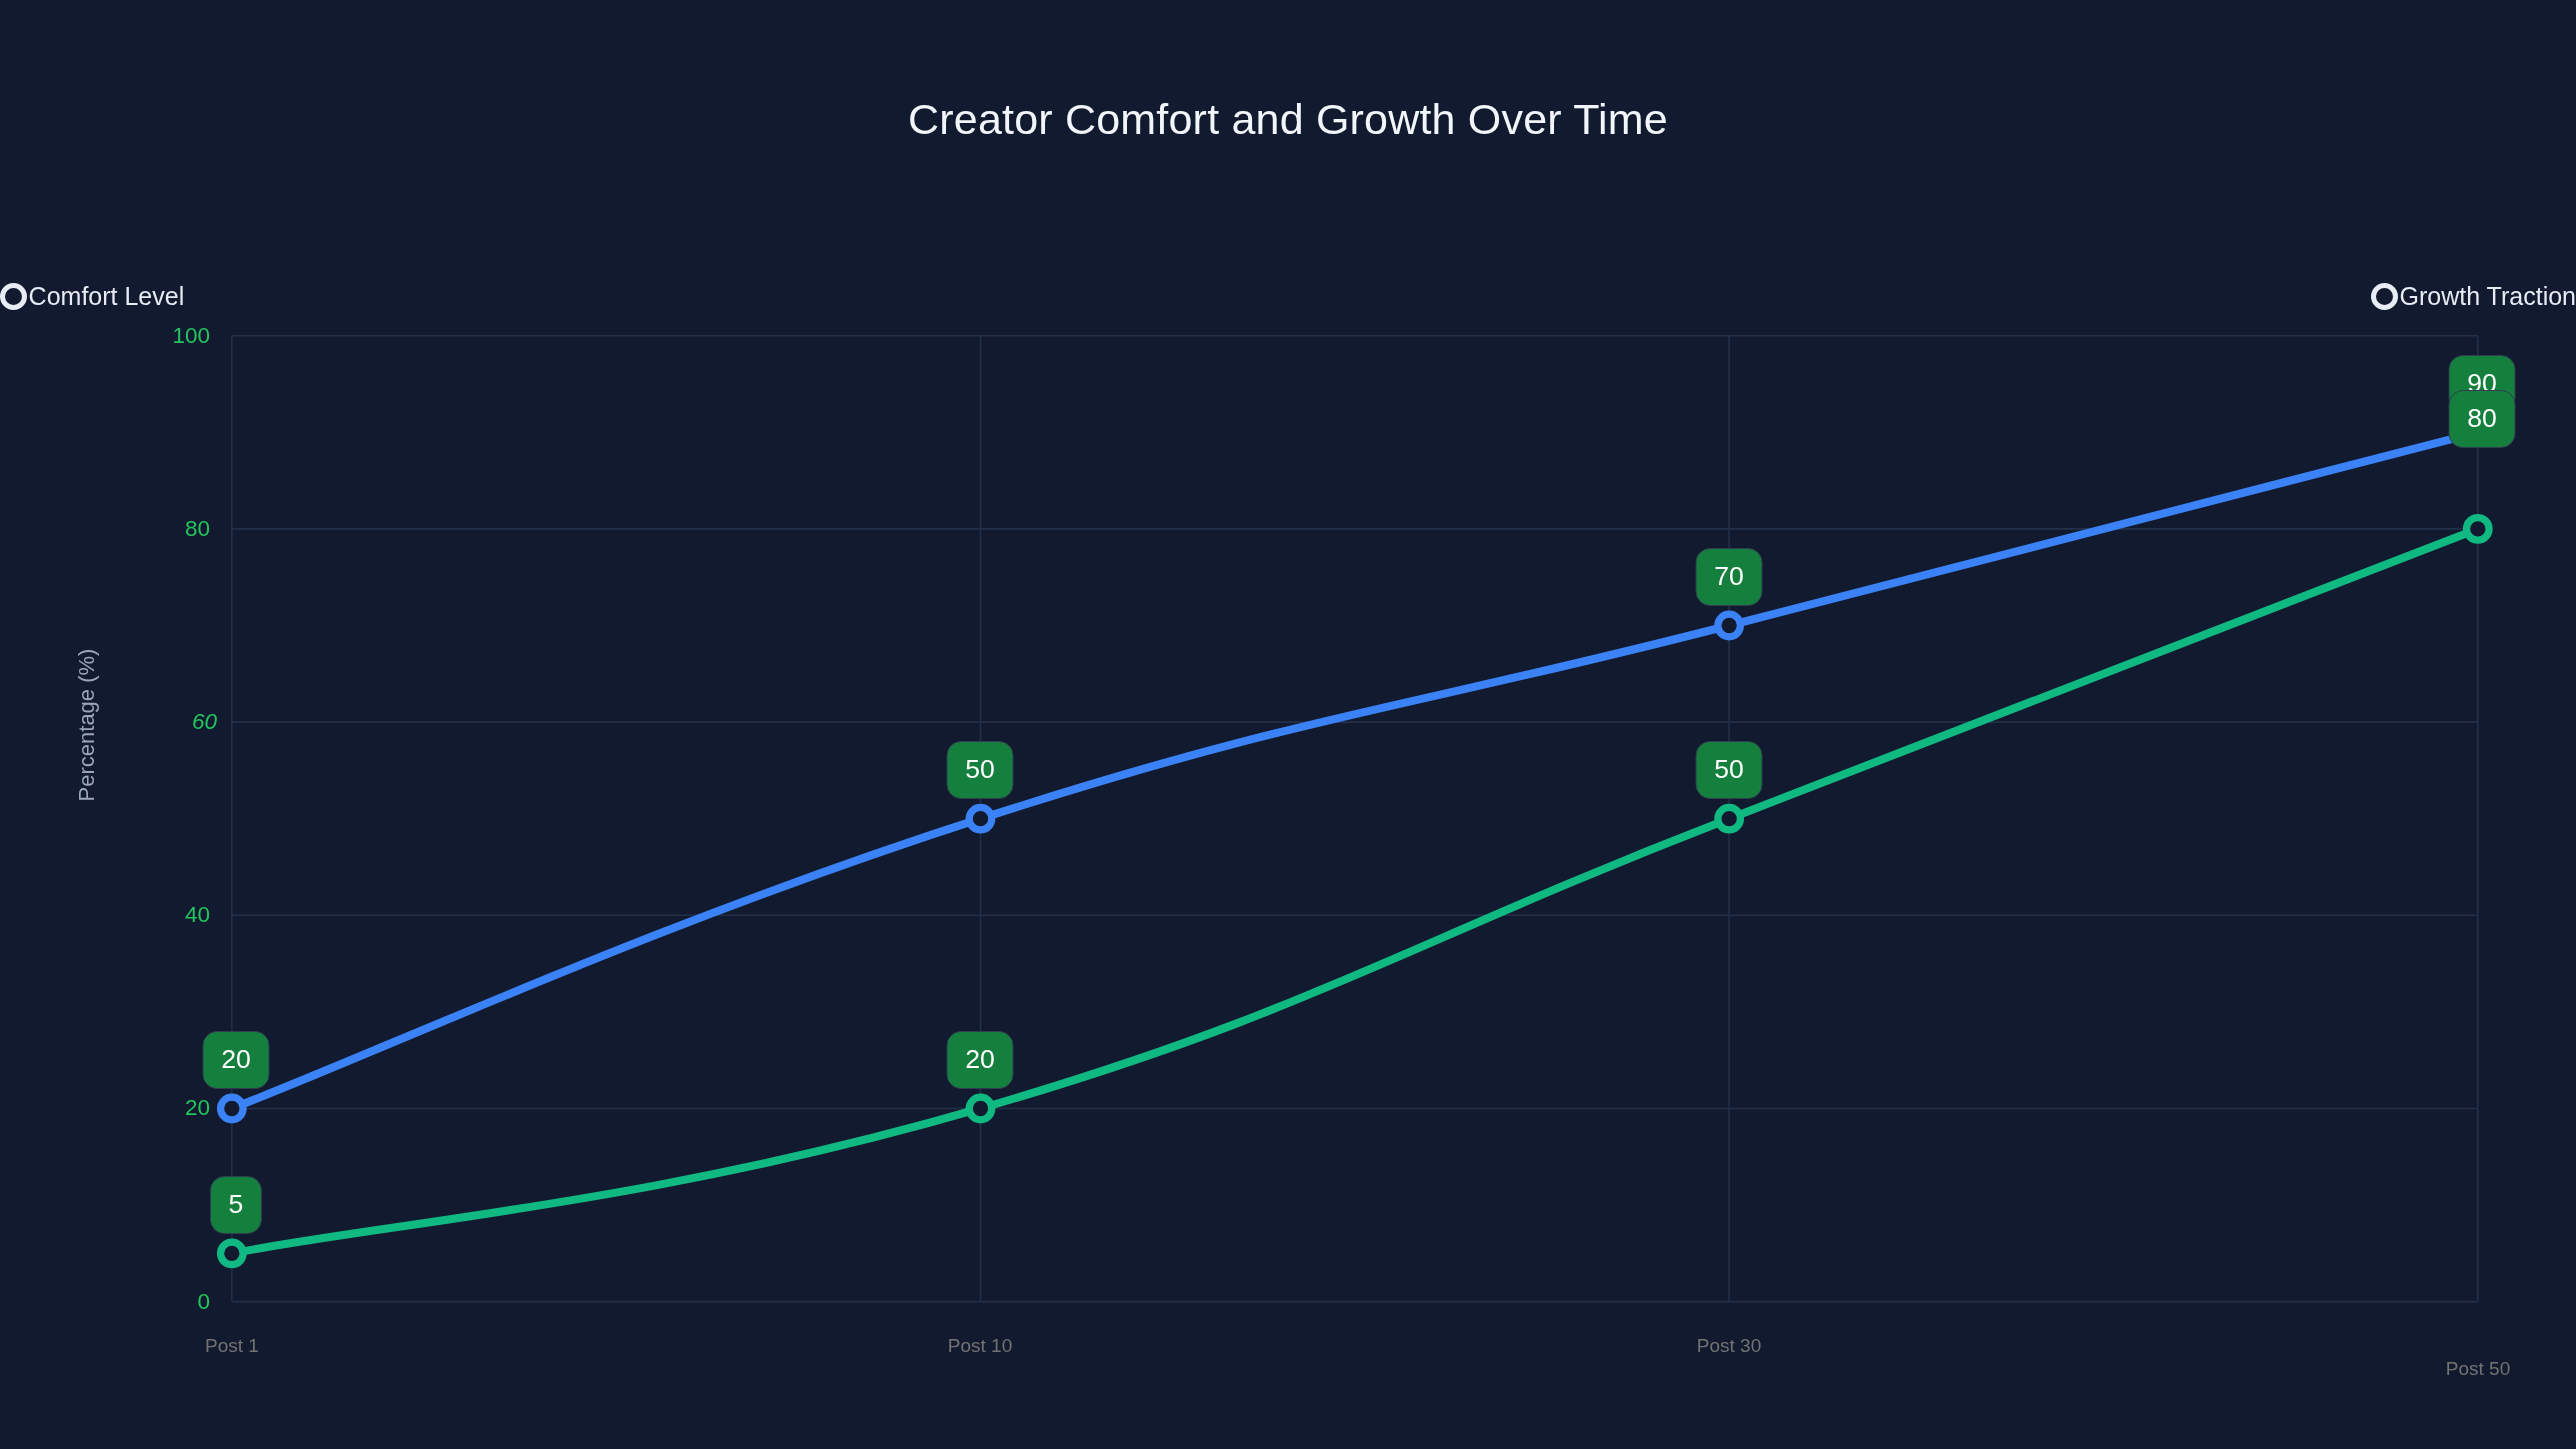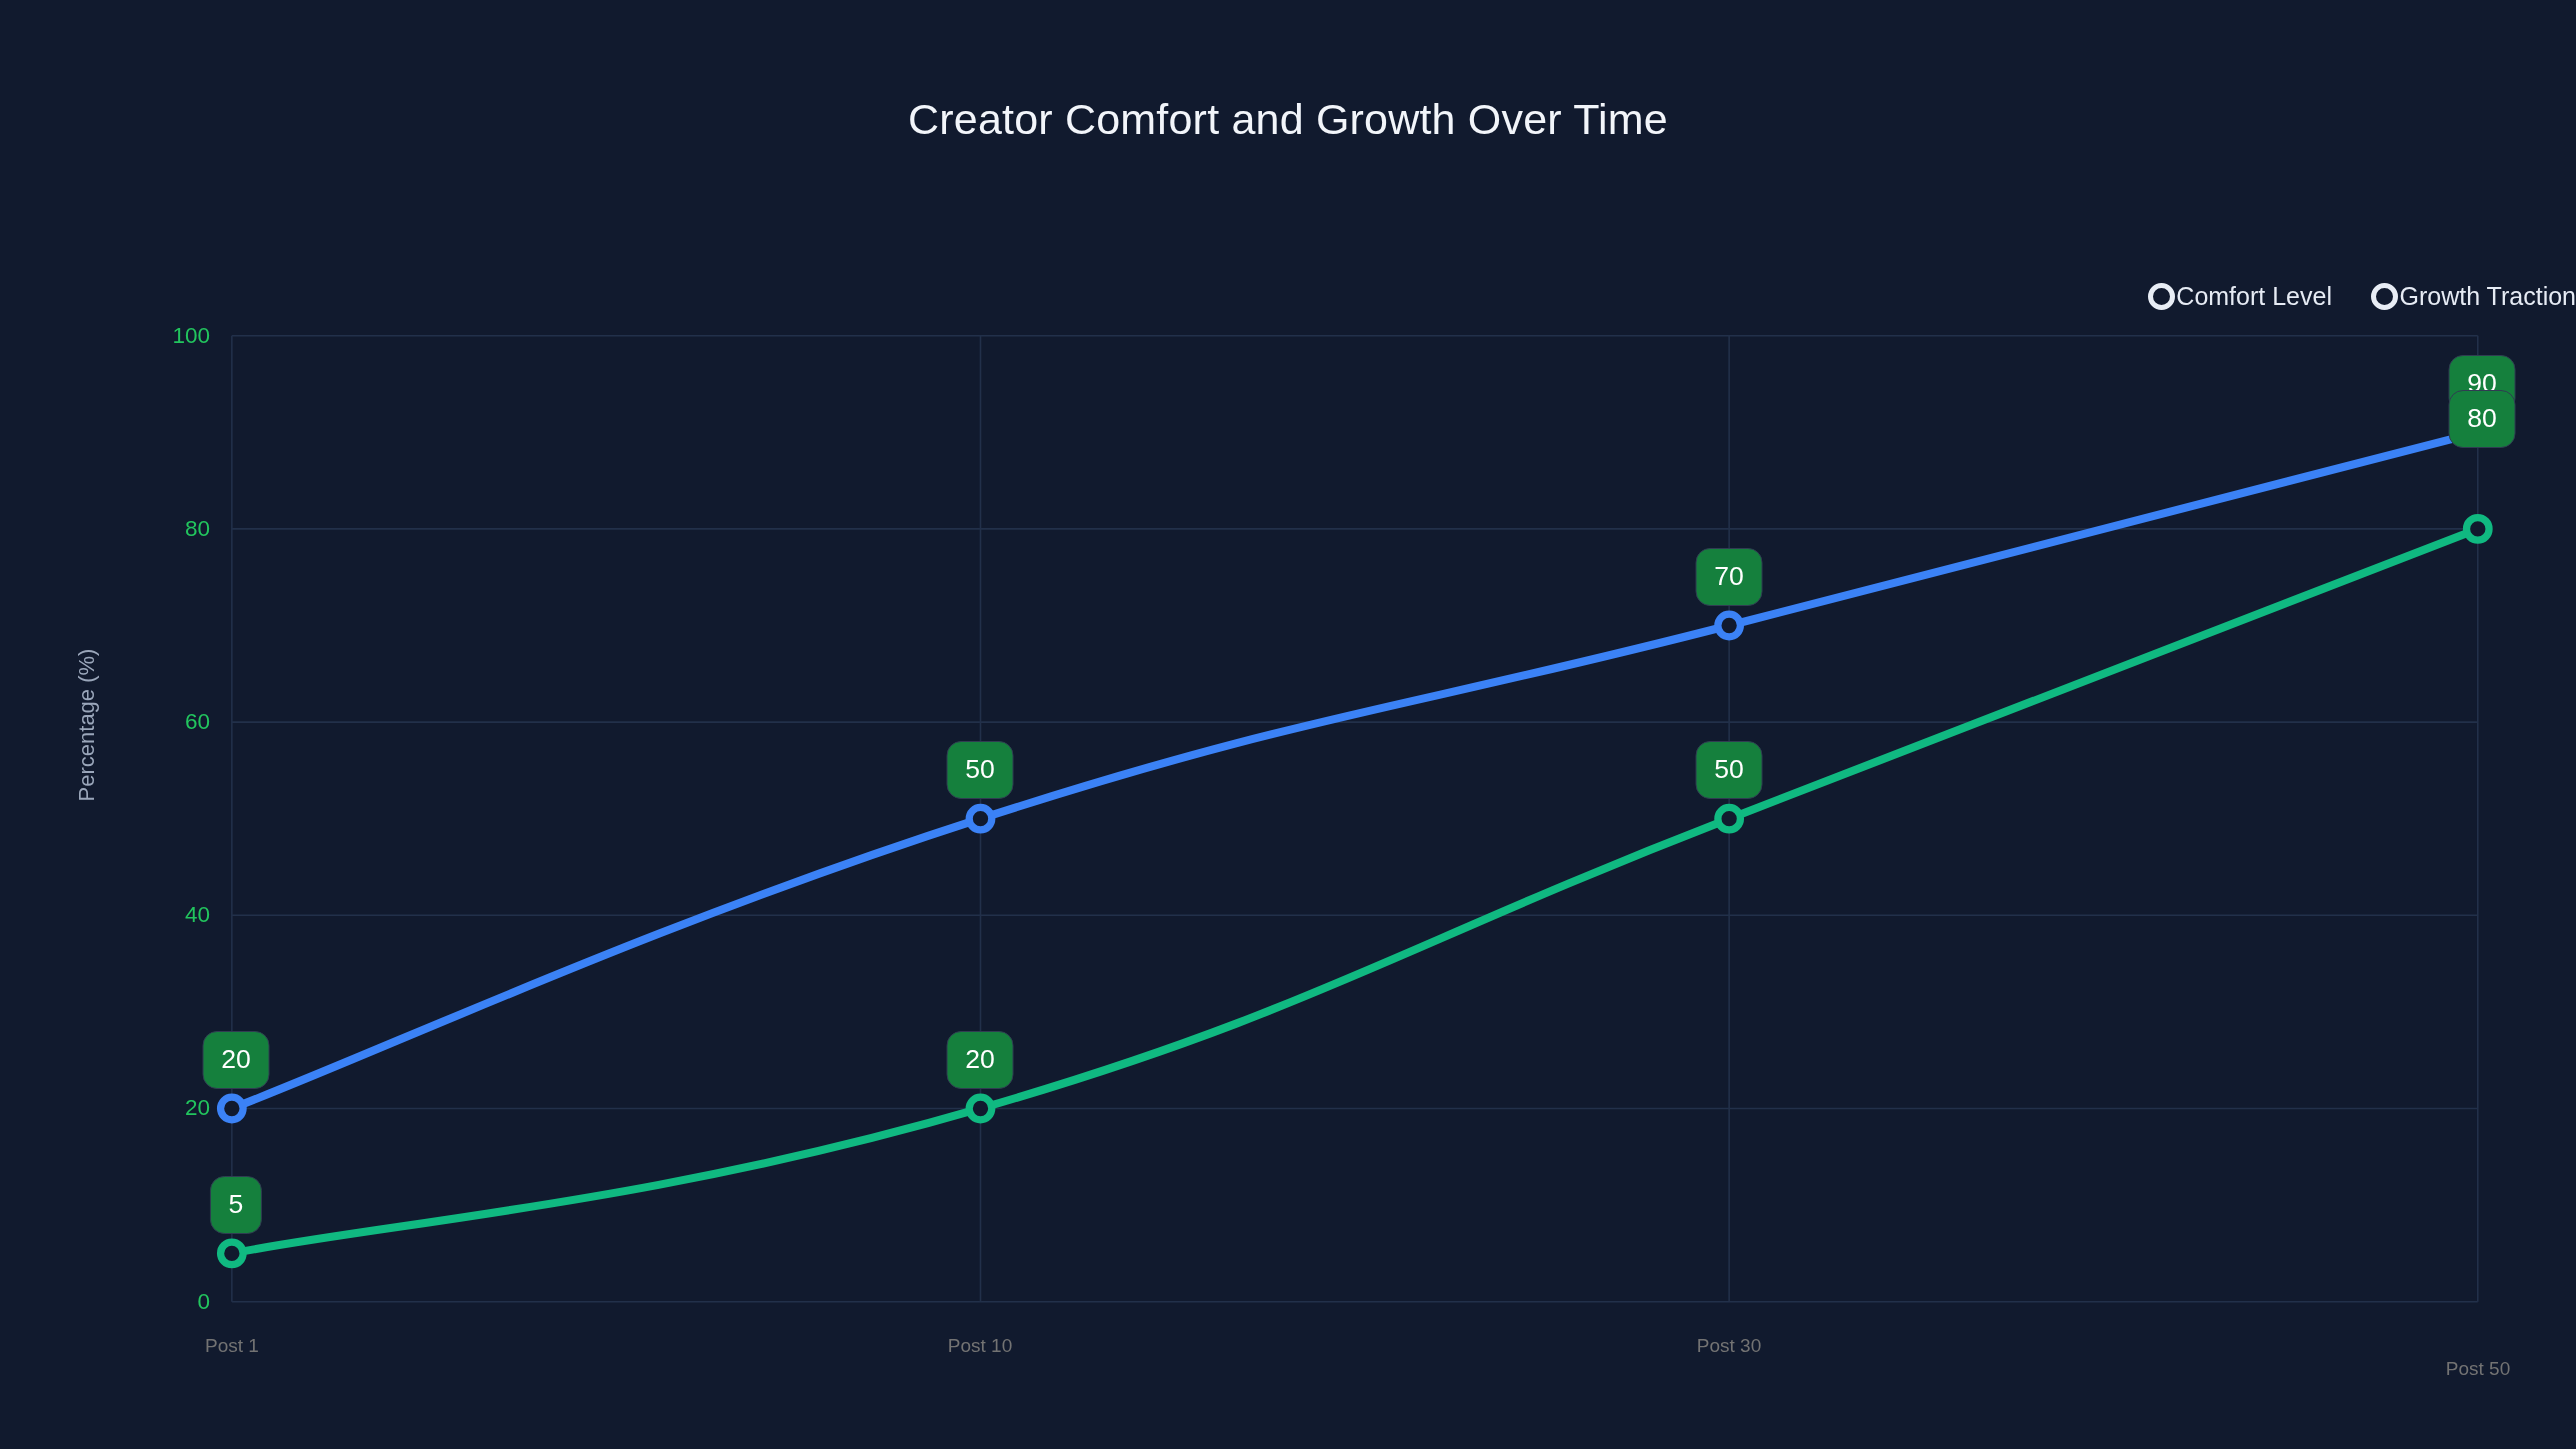--- a/index.html
+++ b/index.html
@@ -38,21 +38,21 @@
     white-space: nowrap;
   }
 
   
   #legend {
     position: absolute;
     left: 0;
     top: 283px;
     width: 2576px;
     display: flex;
-    justify-content: flex-end;
+    justify-content: space-between;
     align-items: center;
     gap: 39px;
     pointer-events: none;
   }
   .legend-item {
     display: flex;
     align-items: center;
     gap: 1.6px;
     pointer-events: auto;
   }
@@ -175,21 +175,21 @@
           <circle cx="288" cy="1557" r="14" fill="#111a2e" stroke="#10b981" stroke-width="9"></circle>
           <circle cx="1218" cy="1377" r="14" fill="#111a2e" stroke="#10b981" stroke-width="9"></circle>
           <circle cx="2148" cy="1017" r="14" fill="#111a2e" stroke="#10b981" stroke-width="9"></circle>
           <circle cx="3078" cy="657" r="14" fill="#111a2e" stroke="#10b981" stroke-width="9"></circle>
         </g>
     </svg>
     <div id="y-tick-labels">
         <div class="y-tick-label" style="top: 1302px; left: 129px; width: 81px;">0</div>
         <div class="y-tick-label" style="top: 1108px; left: 129px; width: 81px;">20</div>
         <div class="y-tick-label" style="top: 915px; left: 129px; width: 81px;">40</div>
-        <div class="y-tick-label" style="top: 722px; left: 129px; width: 81px;">60</div>
+        <div class="y-tick-label" style="top: 722px; left: 136px; width: 81px; font-style: italic;">60</div>
         <div class="y-tick-label" style="top: 529px; left: 129px; width: 81px;">80</div>
         <div class="y-tick-label" style="top: 336px; left: 129px; width: 81px;">100</div>
       </div>
     <div id="x-tick-labels">
         <div class="x-tick-label" style="left: 232px; top: 1335px;">Post 1</div>
         <div class="x-tick-label" style="left: 980px; top: 1335px;">Post 10</div>
         <div class="x-tick-label" style="left: 1729px; top: 1335px;">Post 30</div>
         <div class="x-tick-label" style="left: 2478px; top: 1335px; margin-top: 23px;">Post 50</div>
       </div>
     <div id="y-axis-title">Percentage (%)</div>

